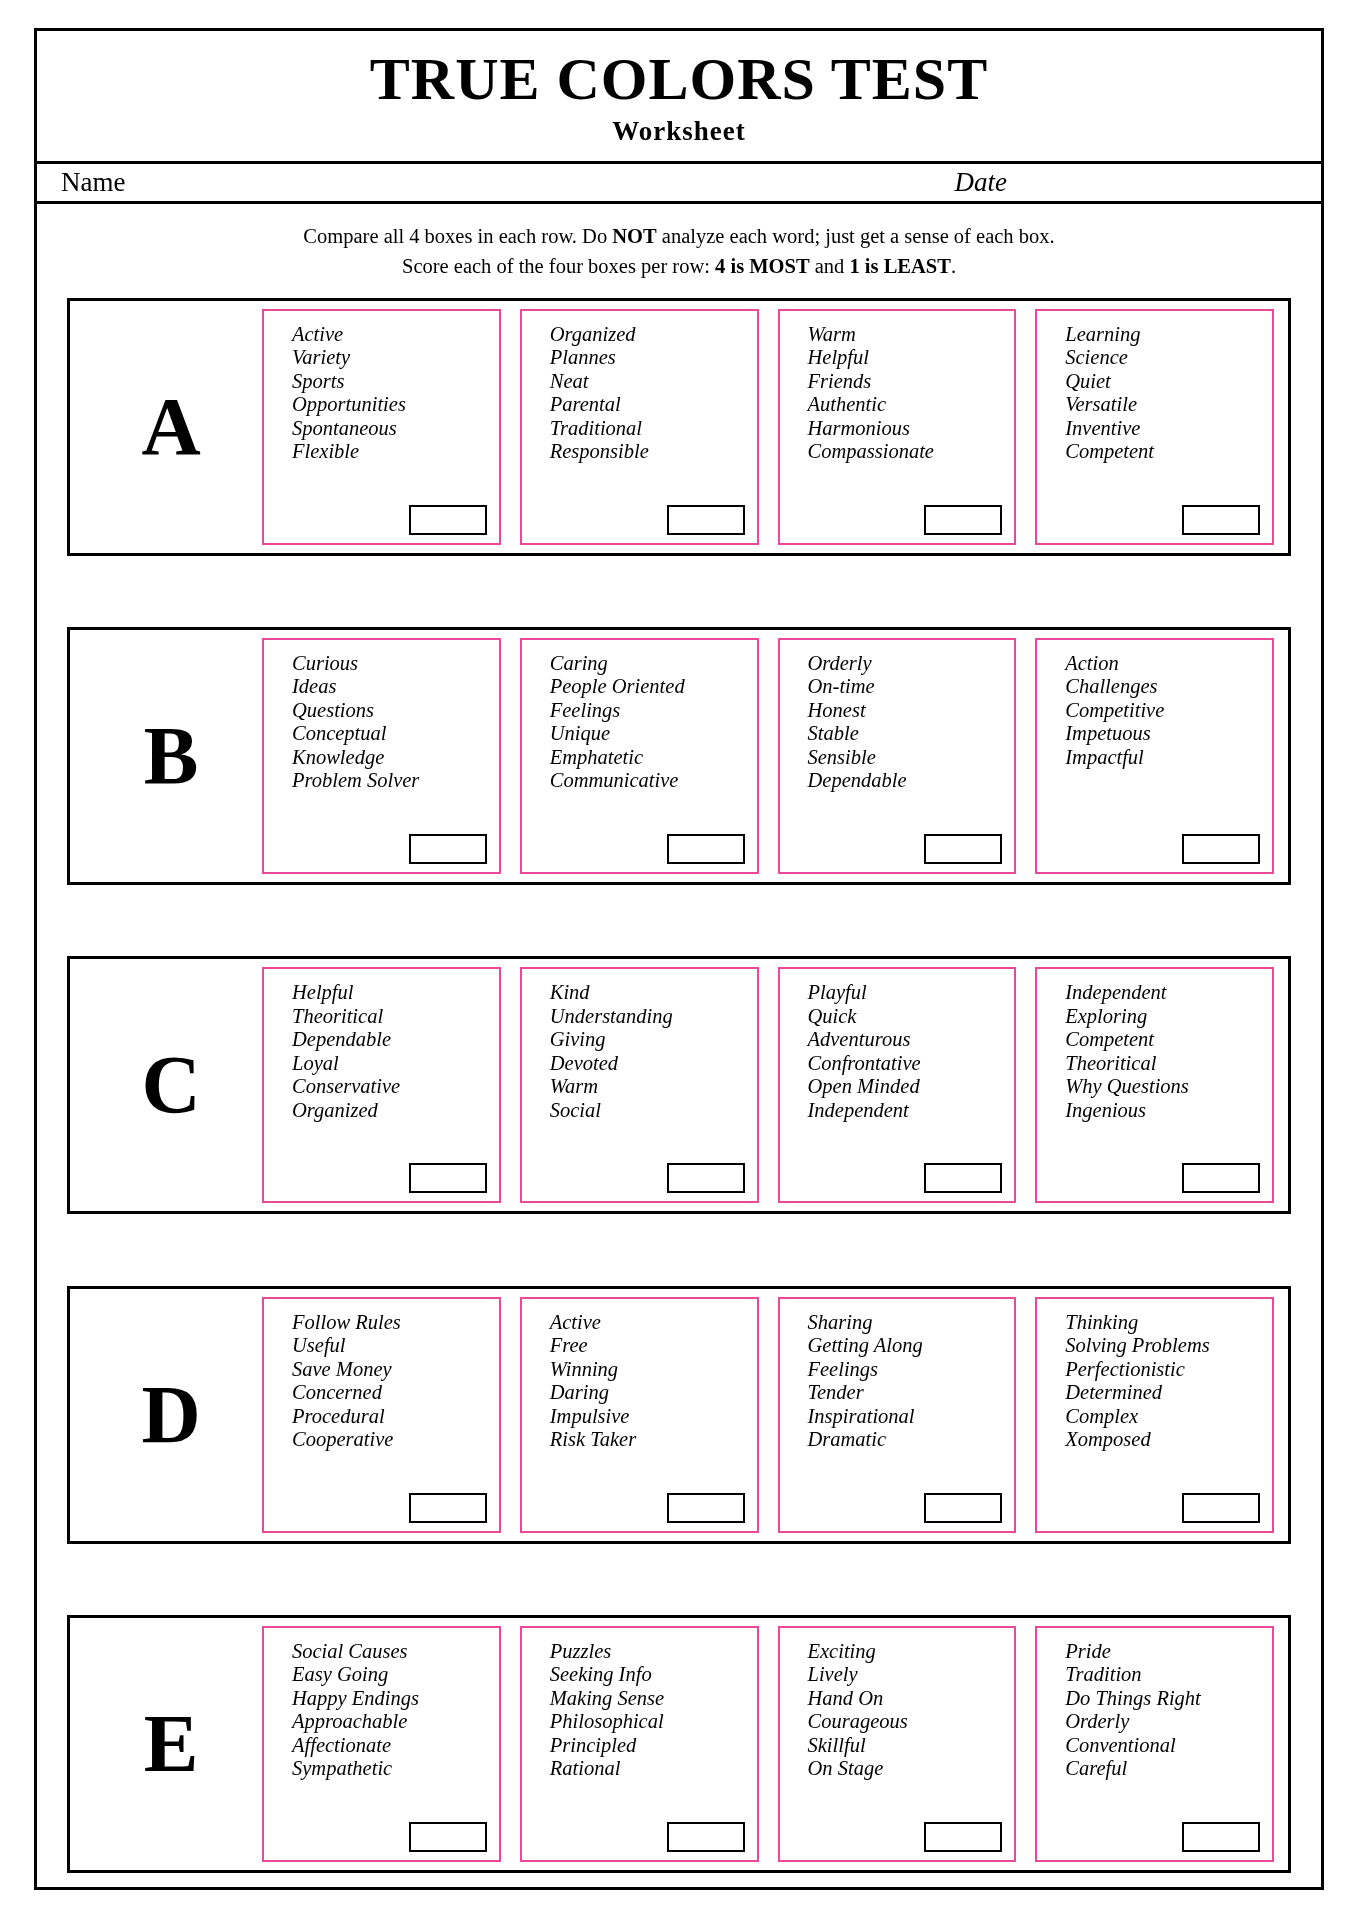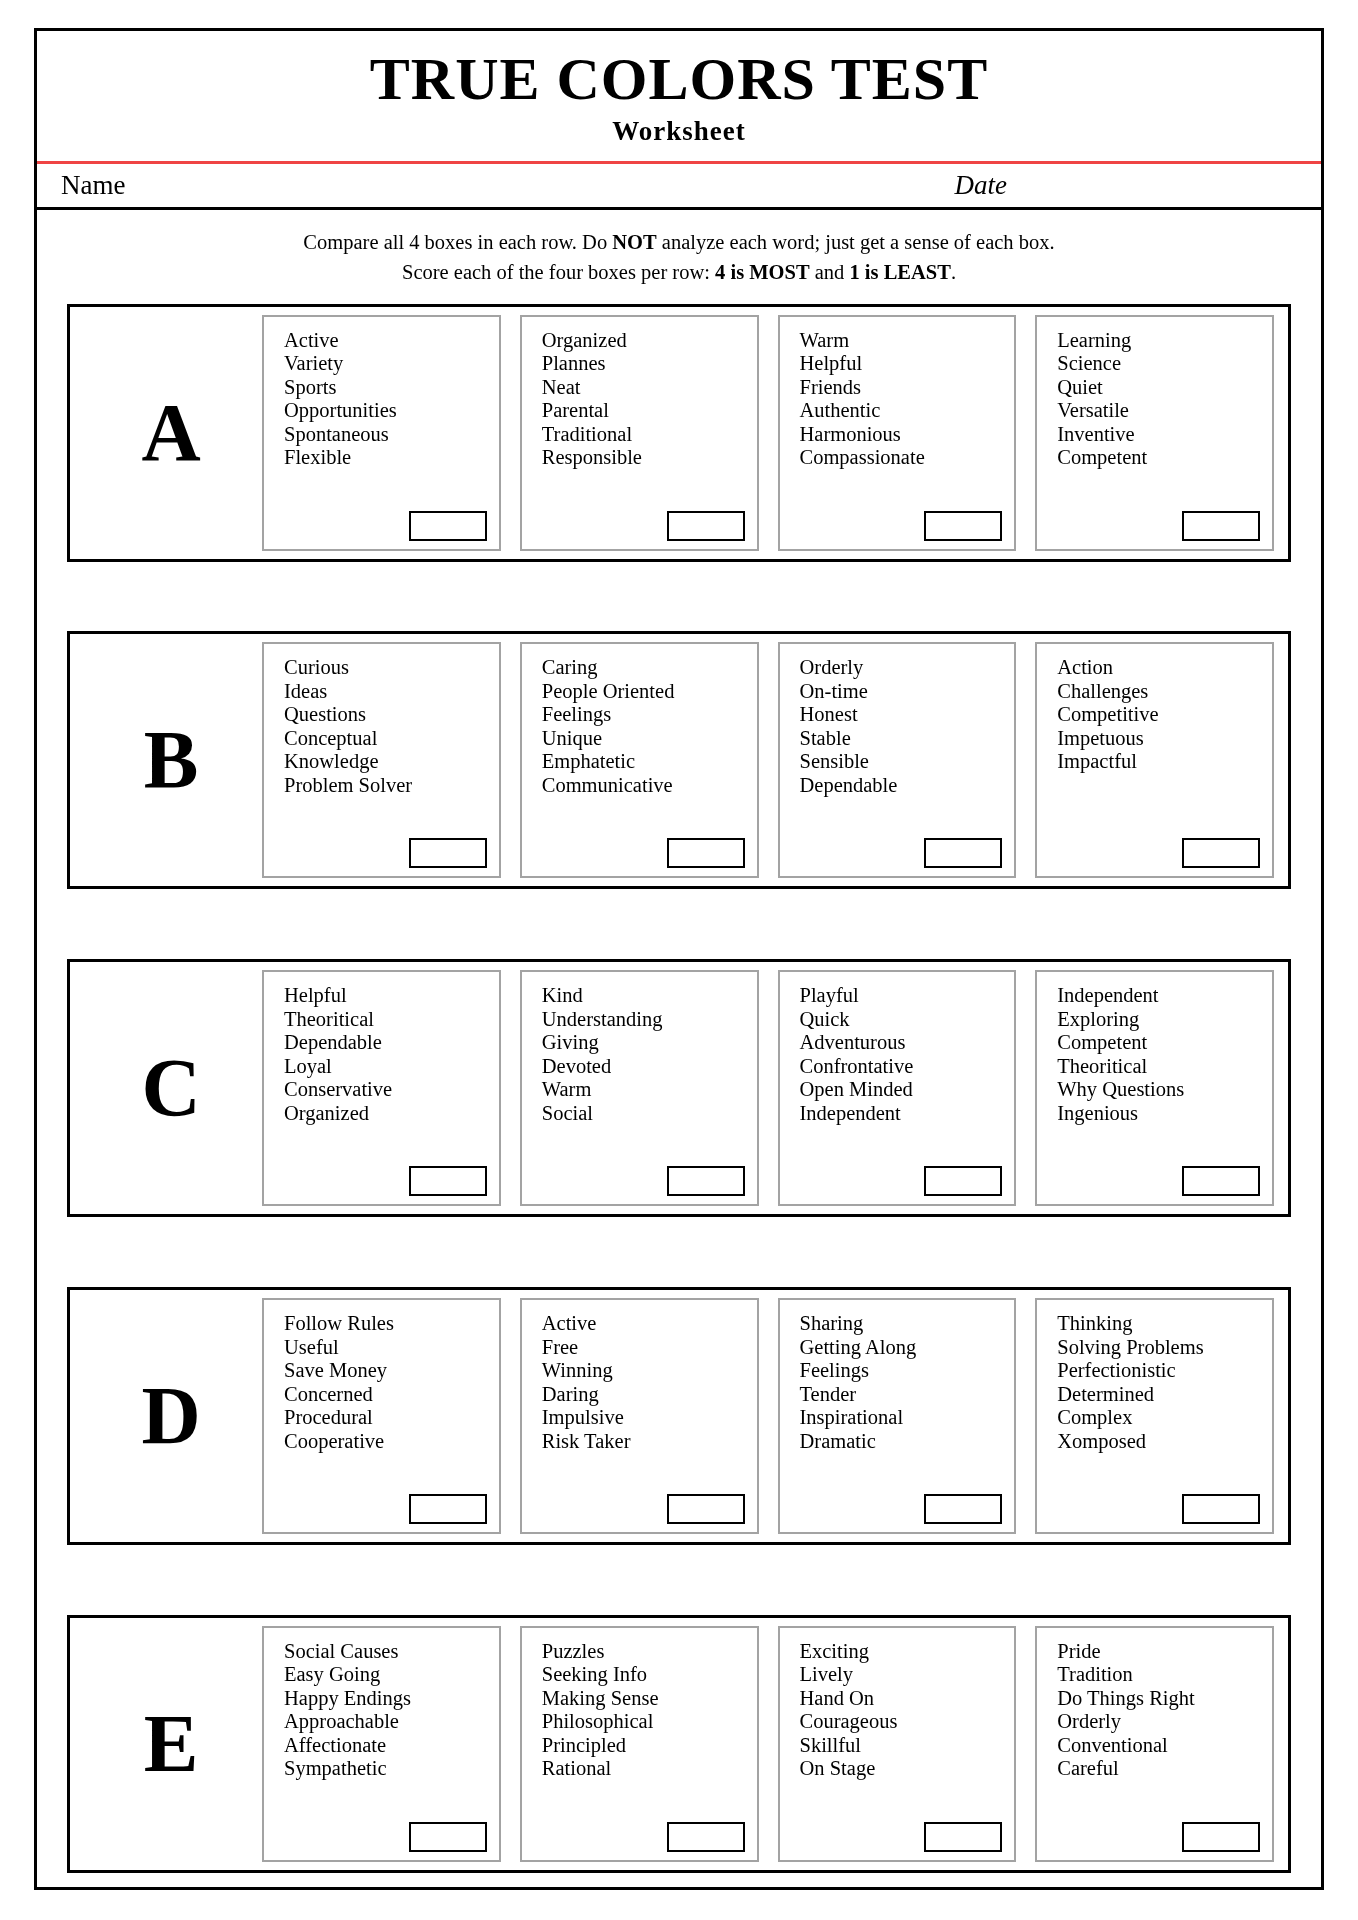--- a/index.html
+++ b/index.html
@@ -26,21 +26,21 @@
     border: 3px solid #000;
     width: 100%;
     height: 100%;
     box-sizing: border-box;
     display: flex;
     flex-direction: column;
   }
 
   
   .title-block {
-    border-bottom: 3px solid #ef4444;
+    border-bottom: 3px solid #000000;
     text-align: center;
     padding: 18px 0 14px 0;
   }
   .title-main {
     font-family: "Liberation Serif", serif;
     font-size: 60px;
     font-weight: bold;
     letter-spacing: 1px;
     line-height: 1.02;
   }
@@ -48,21 +48,21 @@
     font-family: "Liberation Serif", serif;
     font-size: 27px;
     font-weight: bold;
     letter-spacing: 1px;
     margin-top: 6px;
   }
 
   
   .namedate {
     border-bottom: 3px solid #000;
-    height: 46px;
+    height: 40px;
     display: flex;
     align-items: center;
     padding: 0 24px;
     box-sizing: border-box;
   }
   .namedate .nm {
     font-size: 27px;
   }
   .namedate .dt {
     font-size: 27px;
@@ -113,24 +113,25 @@
 
   .boxes {
     flex: 1;
     display: flex;
     gap: 19px;
     padding-right: 4px;
   }
 
   .wordbox {
     flex: 1;
-    border: 2px solid #a3a3a3;
+    border: 2px solid #ec4899;
     box-sizing: border-box;
     position: relative;
-    padding: 12px 0 0 20px;
+    padding: 12px 0 0 28px;
+    font-style: italic;
   }
 
   .wordbox ul {
     list-style: none;
     margin: 0;
     padding: 0;
   }
   .wordbox li {
     font-size: 20.5px;
     line-height: 1.145;

